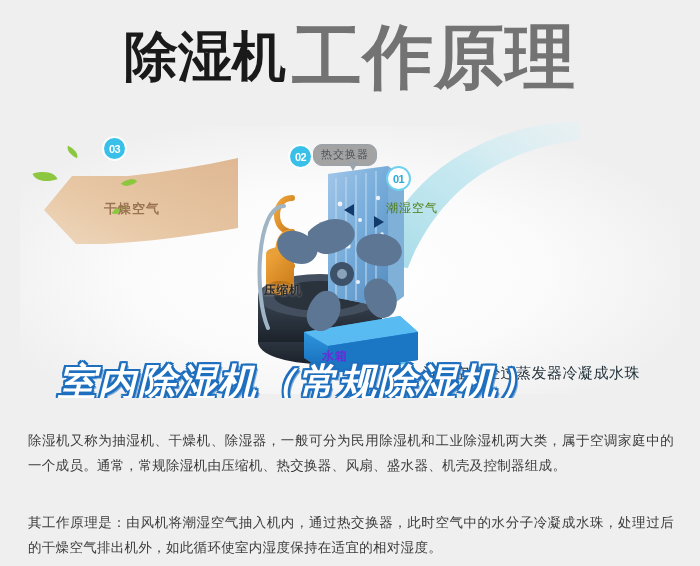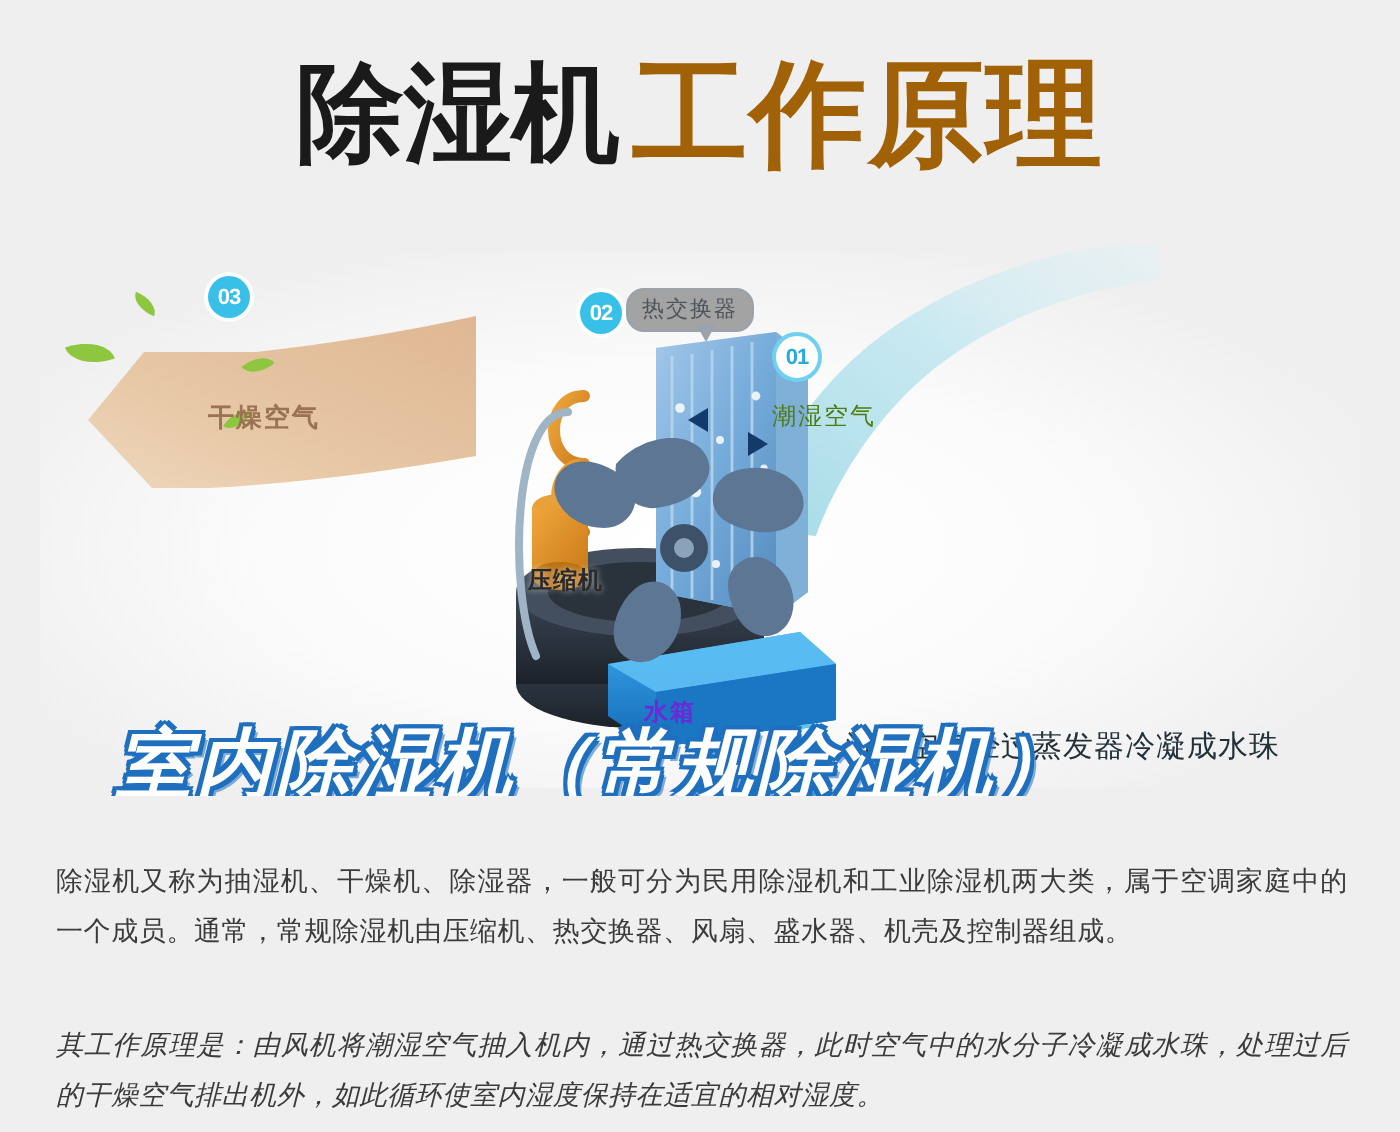--- a/index.html
+++ b/index.html
@@ -38,24 +38,24 @@
   }
   .title-part-a {
     font-size: 54px;
     line-height: 1;
     font-weight: 700;
     color: #1a1a1a;
     letter-spacing: 0px;
     font-family: "DejaVu Sans", "Liberation Sans", sans-serif;
   }
   .title-part-b {
-    font-size: 58px;
+    font-size: 70px;
     line-height: 1;
     font-weight: 700;
-    color: #a16207;
+    color: #737373;
     letter-spacing: 1px;
     margin-left: 6px;
     font-family: "DejaVu Sans", "Liberation Sans", sans-serif;
   }
 
   
   #illustration {
     position: absolute;
     left: 0;
     top: 118px;
@@ -258,21 +258,21 @@
     top: 414px;
     width: 646px;
   }
   .para {
     font-size: 13.5px;
     line-height: 25px;
     color: #3b3b3b;
     letter-spacing: 0.3px;
     text-align: justify;
   }
-  .para + .para { margin-top: 32px; font-style: italic; }
+  .para + .para { margin-top: 32px; }
 </style>
 </head>
 <body style="background: rgb(239, 239, 239);">
 
 <div id="page" style="background: rgb(239, 239, 239);">
 
   <div id="title-bar">
     <span class="title-part-a">除湿机</span>
     <span class="title-part-b">工作原理</span>
   </div>

